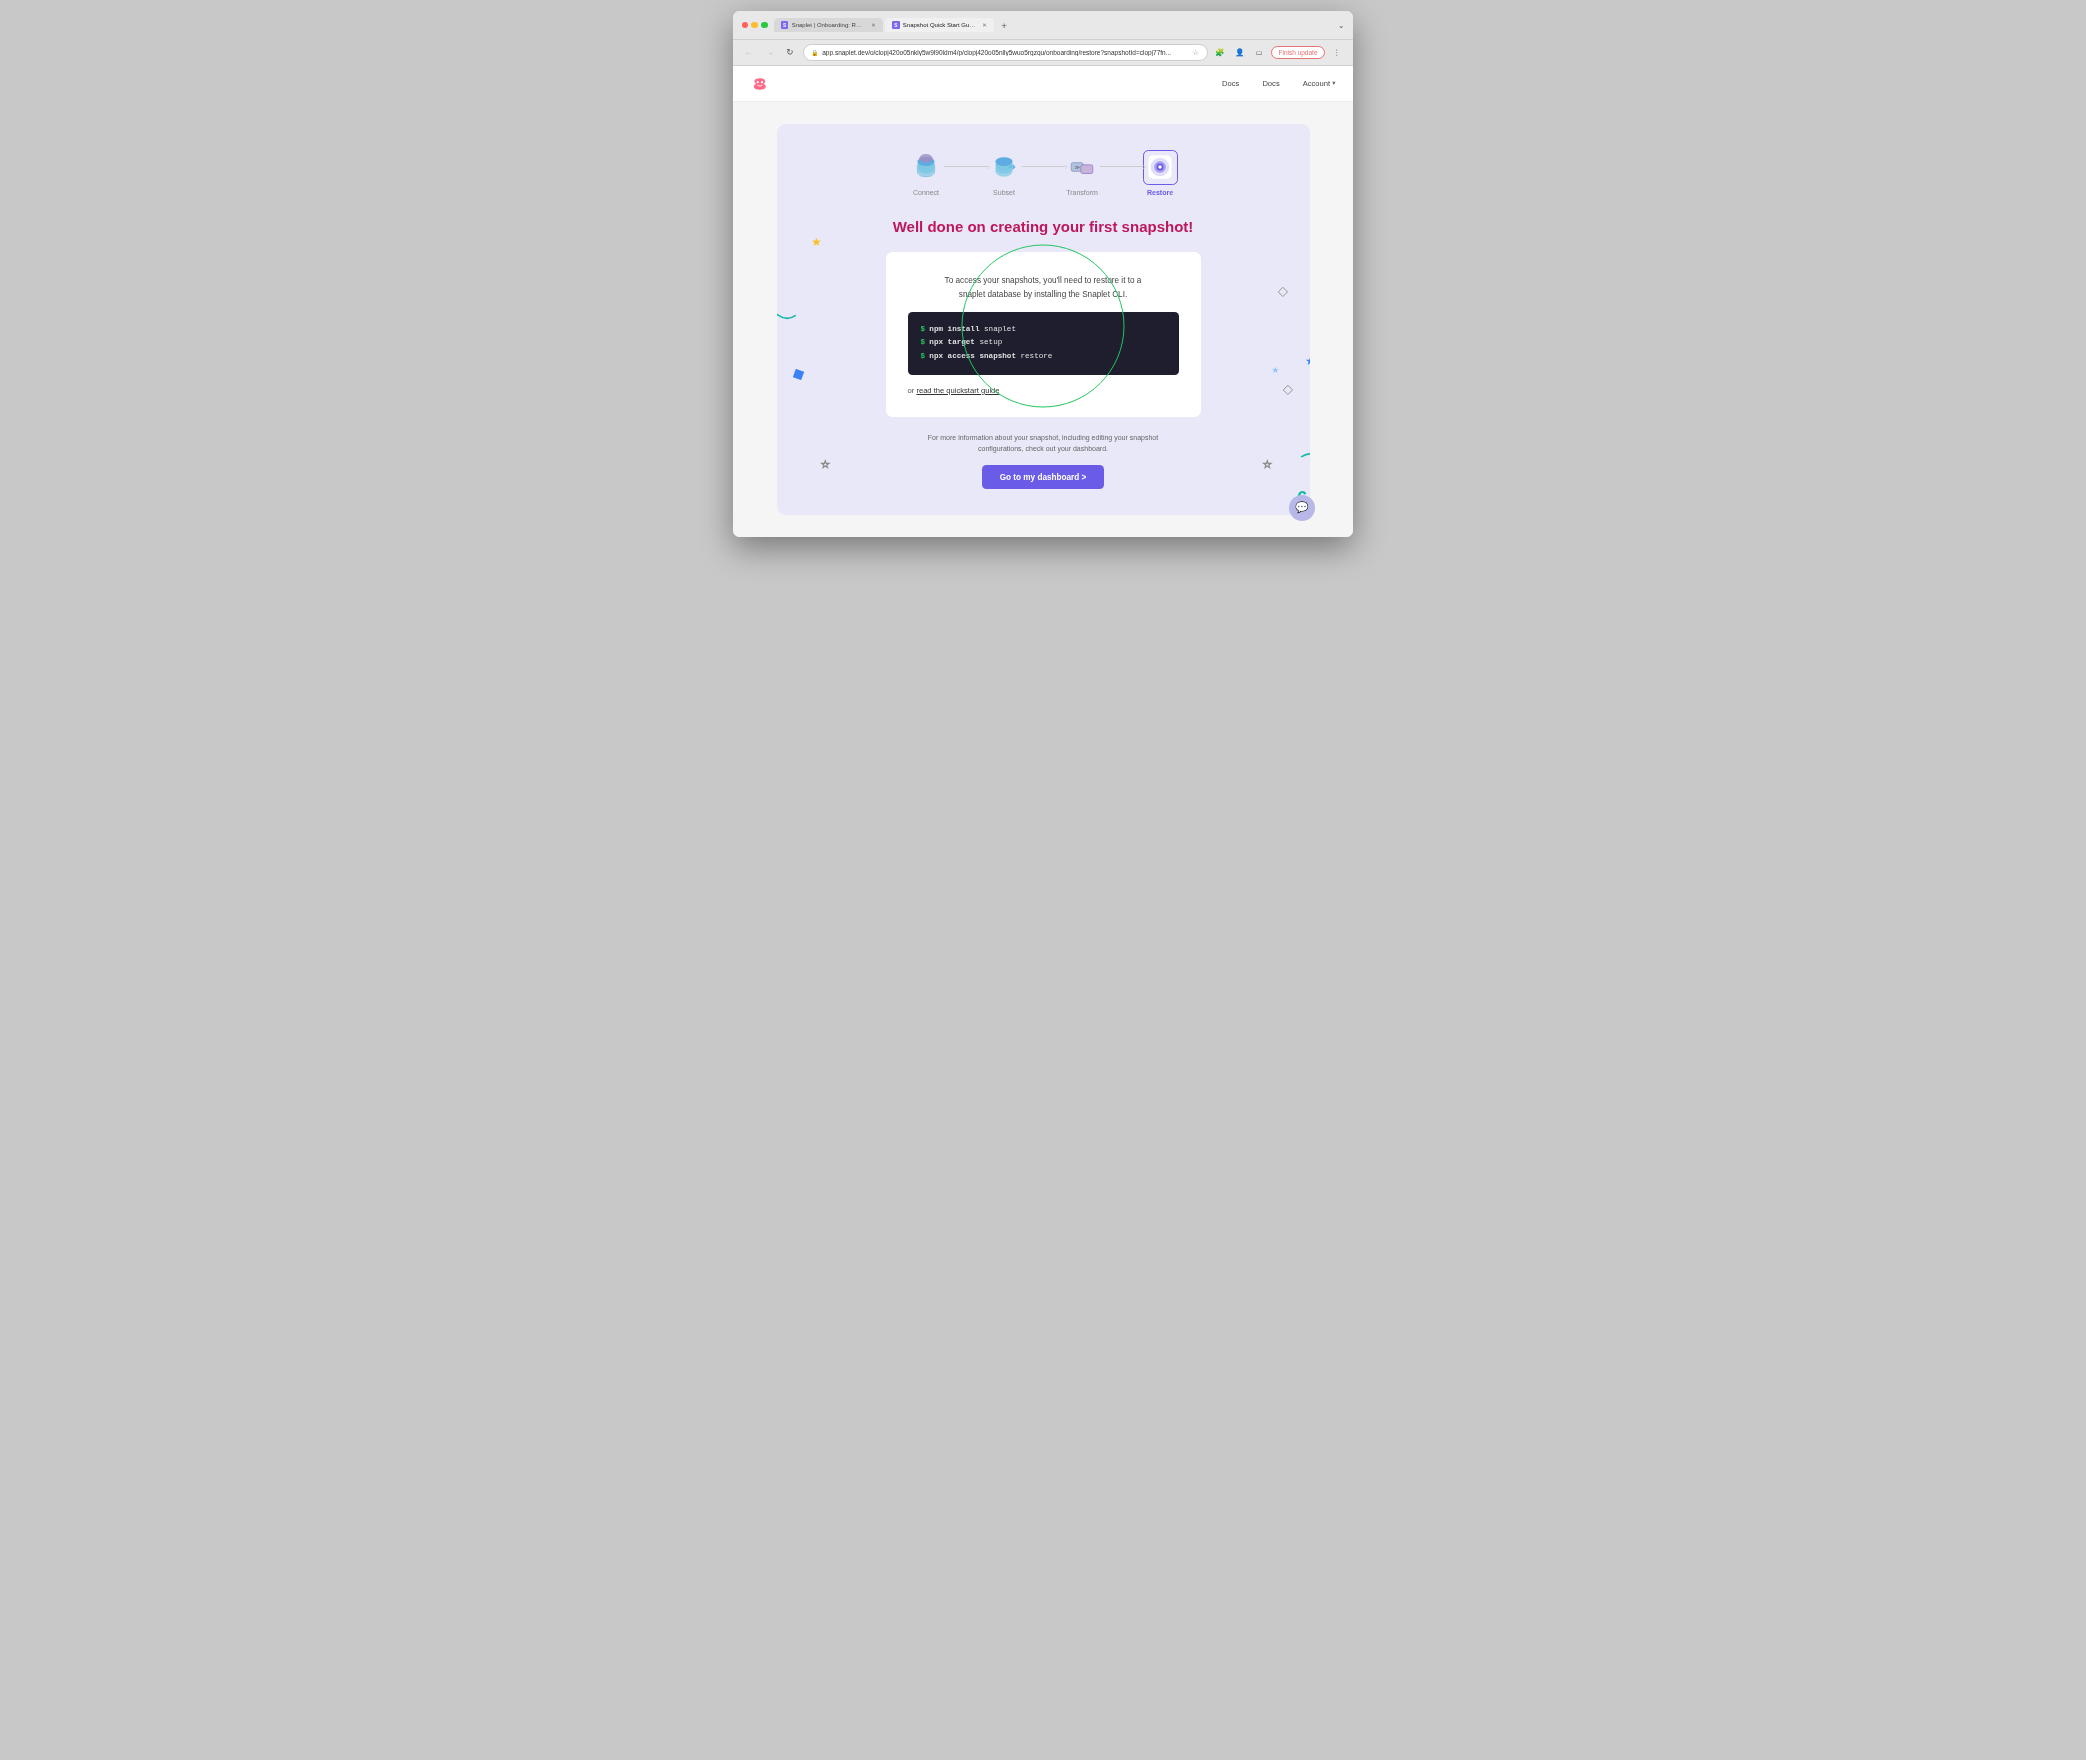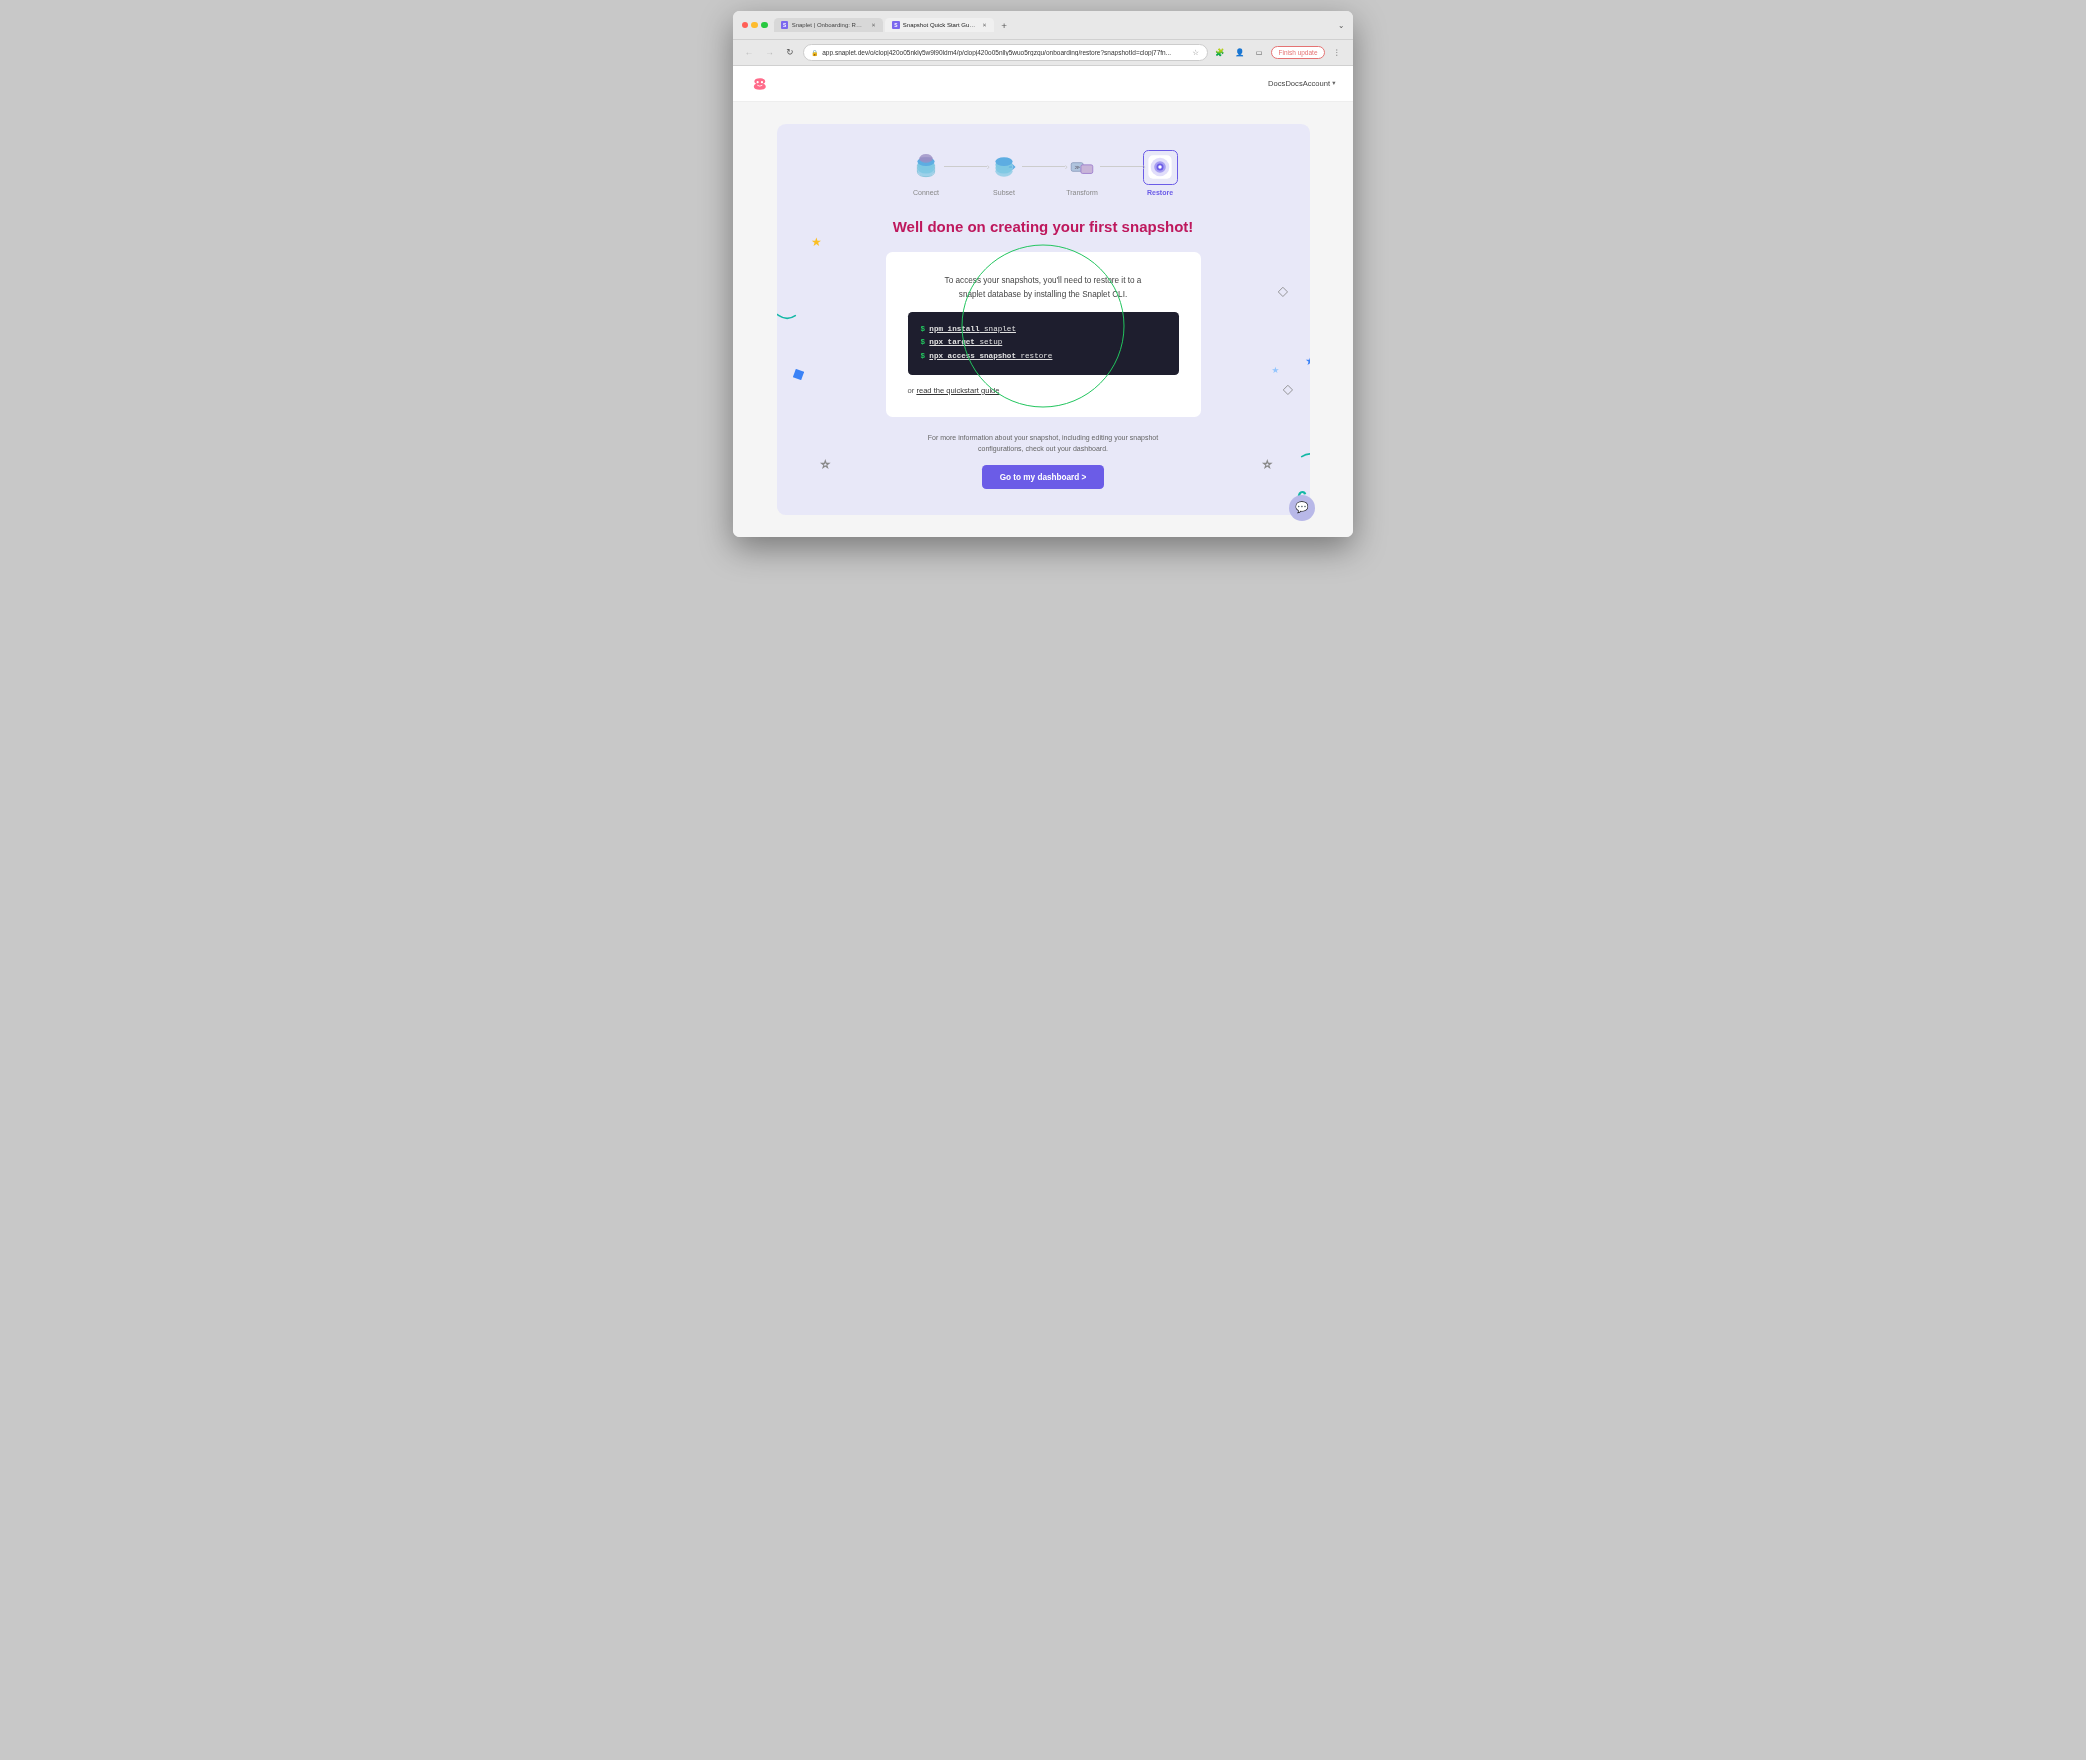--- a/index.html
+++ b/index.html
@@ -171,21 +171,21 @@
       align-items: center;
       justify-content: space-between;
       border-bottom: 0.5px solid #eee;
     }
     .logo {
       width: 19.6px;
       height: 19.6px;
     }
     .header-nav {
       display: flex;
-      gap: 0;
+      gap: 23px;
       align-items: center;
     }
     .header-nav-item {
       font-size: 7.6px;
       color: #444;
       cursor: pointer;
       text-decoration: none;
     }
     .account-nav {
       display: flex;
@@ -320,21 +320,20 @@
       color: #e0e0e0;
       font-size: 7.6px;
       line-height: 1.8;
     }
     .terminal-prompt {
       color: #22c55e;
       font-weight: bold;
     }
     .terminal-cmd {
       color: #e0e0e0;
-      text-decoration: underline;
     }
 
     .or-text {
       text-align: left;
       font-size: 7.6px;
       color: #555;
       margin-bottom: 0;
     }
     .quickstart-link {
       color: #333;

